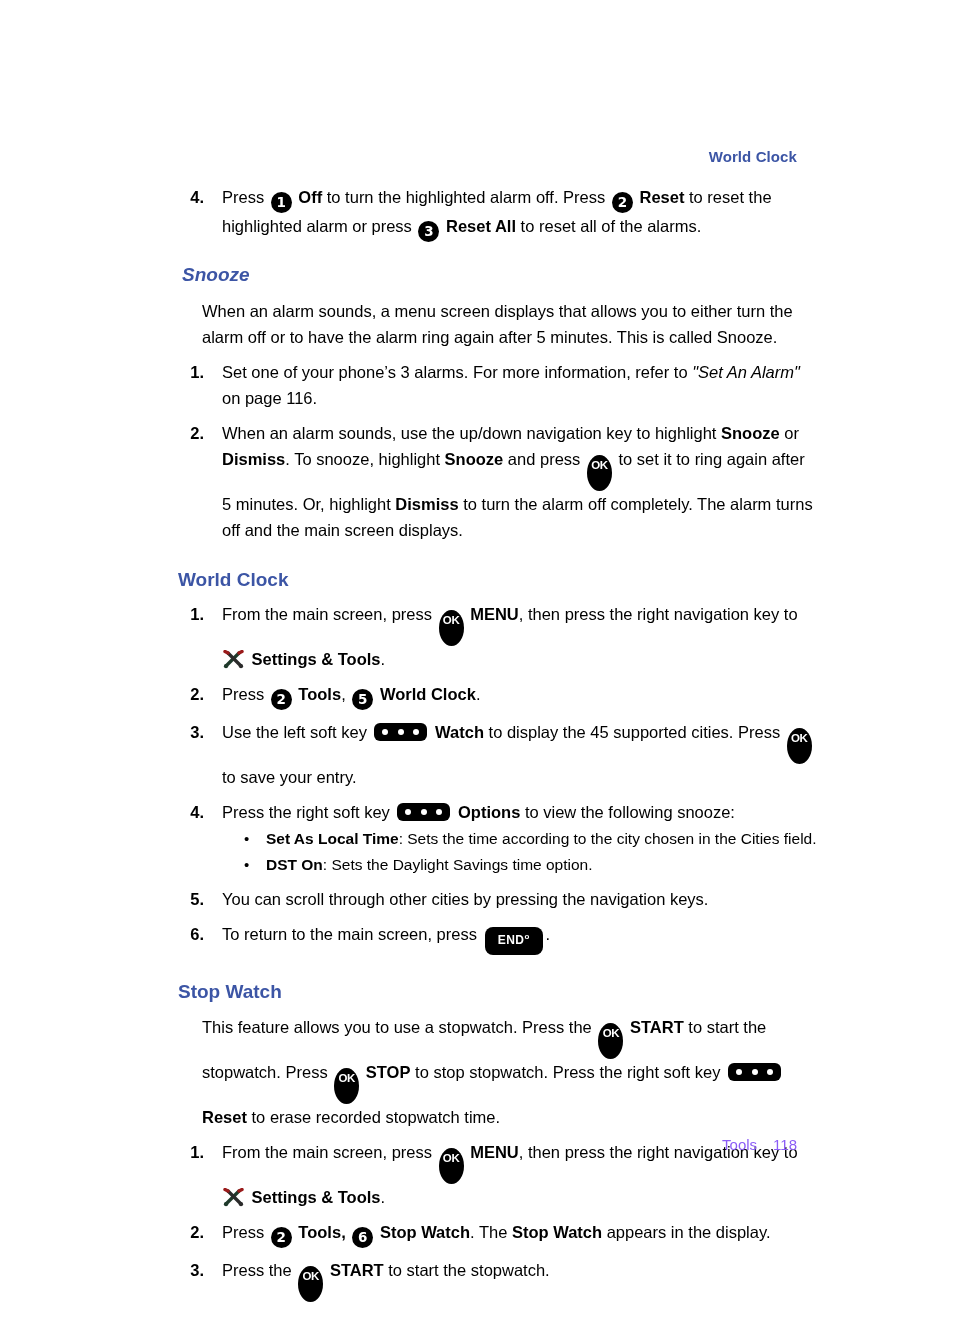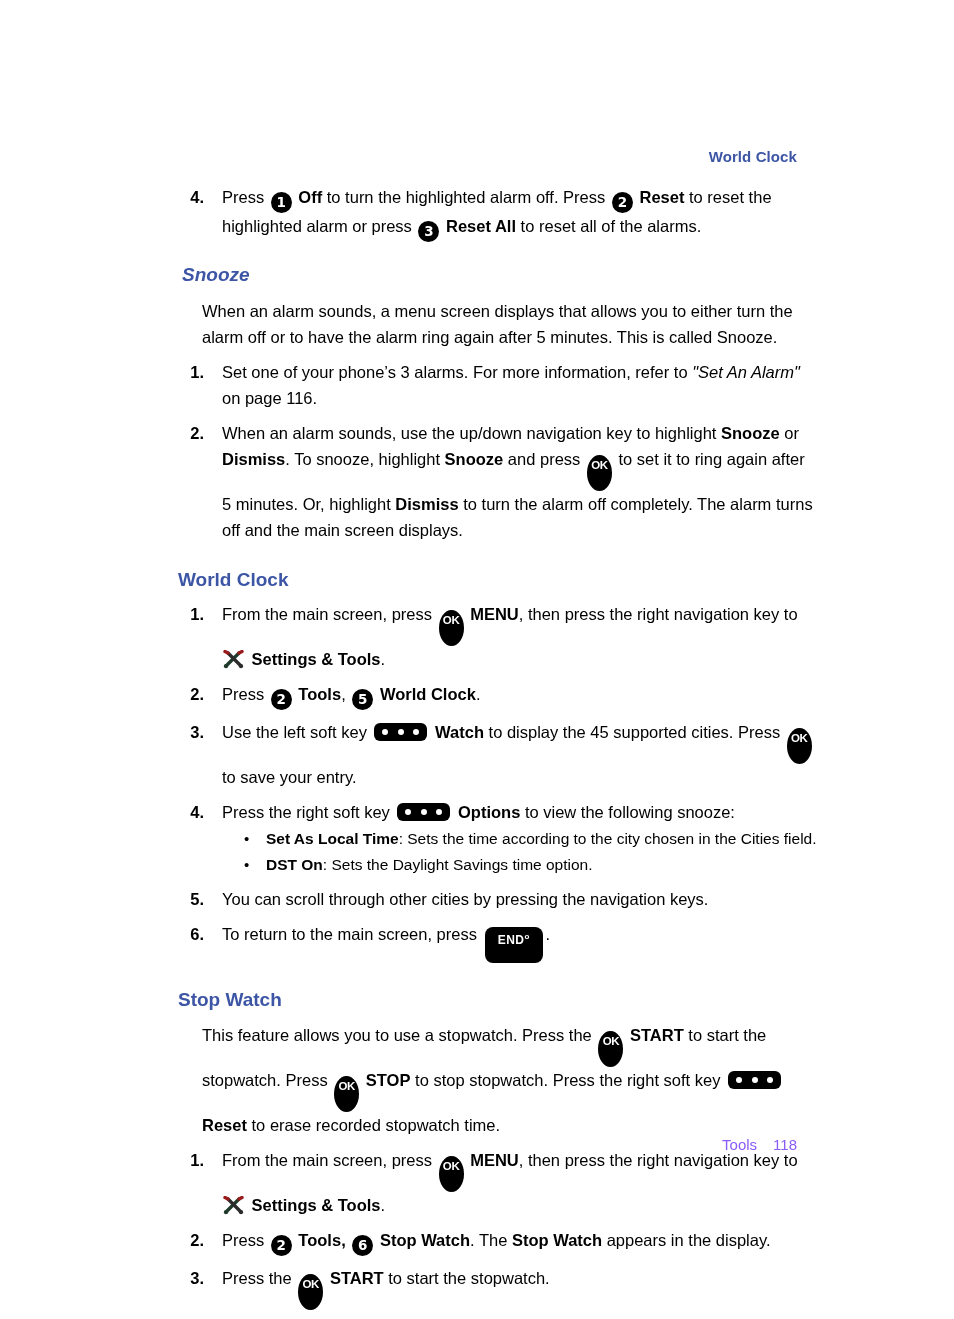--- a/index.html
+++ b/index.html
@@ -153,21 +153,21 @@
     height: 6px;
     border-radius: 50%;
     background: #fff;
   }
   .key-soft i:nth-child(1) { left: 8px; }
   .key-soft i:nth-child(2) { left: 23.5px; }
   .key-soft i:nth-child(3) { left: 39px; }
 
   .key-end {
     display: inline-block;
-    height: 36px;
+    height: 28px;
     min-width: 58px;
     padding: 0 9px;
     border-radius: 8px;
     background: #000;
     color: #fff;
     font-size: 12px;
     font-weight: bold;
     line-height: 20px;
     text-align: center;
     vertical-align: -4px;

